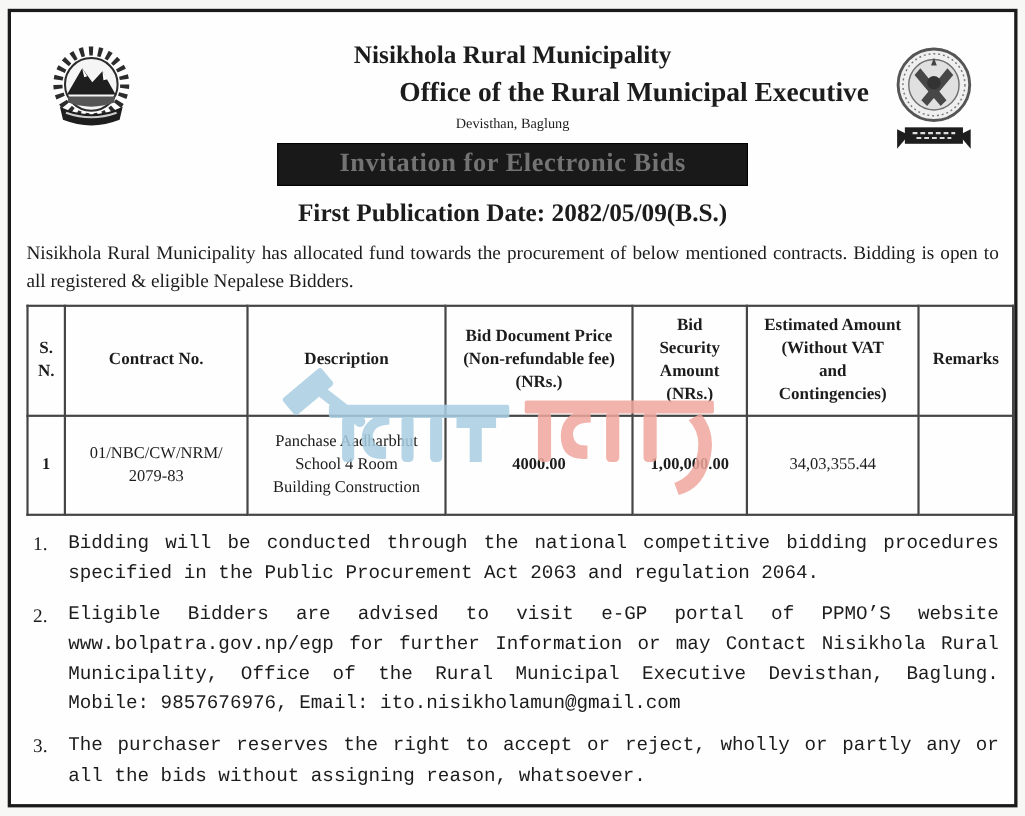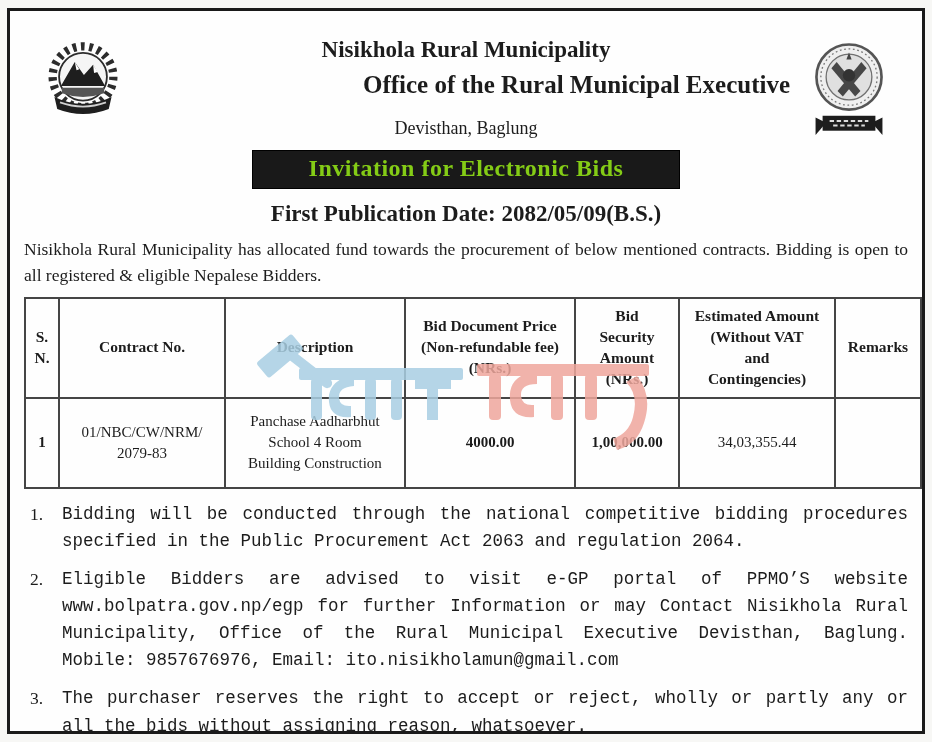--- a/index.html
+++ b/index.html
@@ -18,25 +18,25 @@
     box-sizing:border-box;
     padding:19px 14px 4px 14px;
     overflow:hidden;
   }
   
   .header { display:grid; grid-template-columns:118px 1fr 118px; align-items:start; }
   .logo-box { display:flex; justify-content:center; padding-top:6px; }
   .header-center { text-align:center; padding-top:6px; }
   .org-name  { font-size:23px; font-weight:bold; line-height:1.2; }
   .office    { font-size:25px; font-weight:bold; line-height:1.2; margin-top:6px;text-align:right; }
-  .addr      { font-size:18px; margin-top:18px; line-height:1.2; }
+  .addr      { font-size:13px; margin-top:4px; line-height:1.2; }
   .addr2     { font-size:18px; margin-top:6px; line-height:1.2; }
   .banner {
     margin:11px auto 0 auto; width:426px;
-    background:#191919; color:#84cc16;
+    background:#191919; color:#737373;
     font-size:24px; font-weight:bold; text-align:center;
     padding:4px 0 6px 0; letter-spacing:0.5px;
     border:1px solid #000;
   }
   .pubdate { text-align:center; font-size:23px; font-weight:bold; margin-top:12px; }
   
   .intro {
     margin-top:9px; font-size:17.5px; line-height:1.5; text-align:justify;
   }
   

